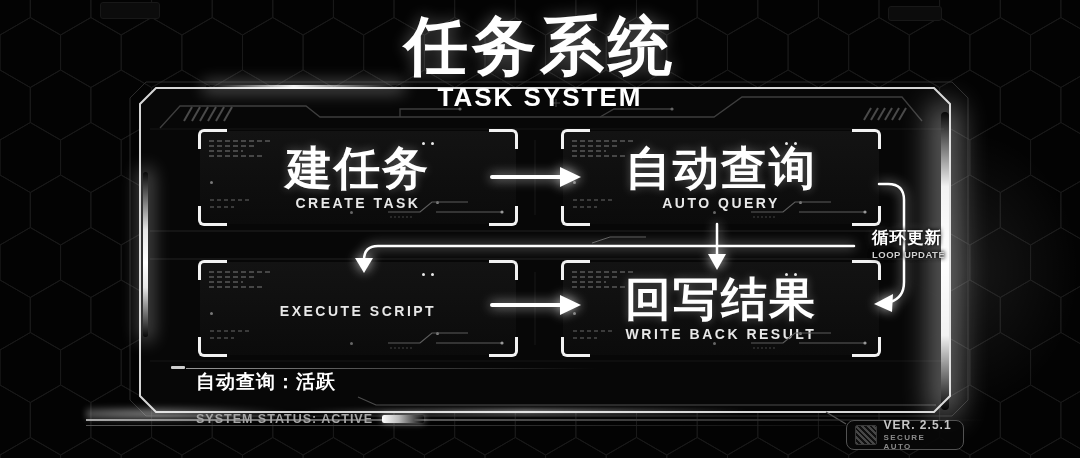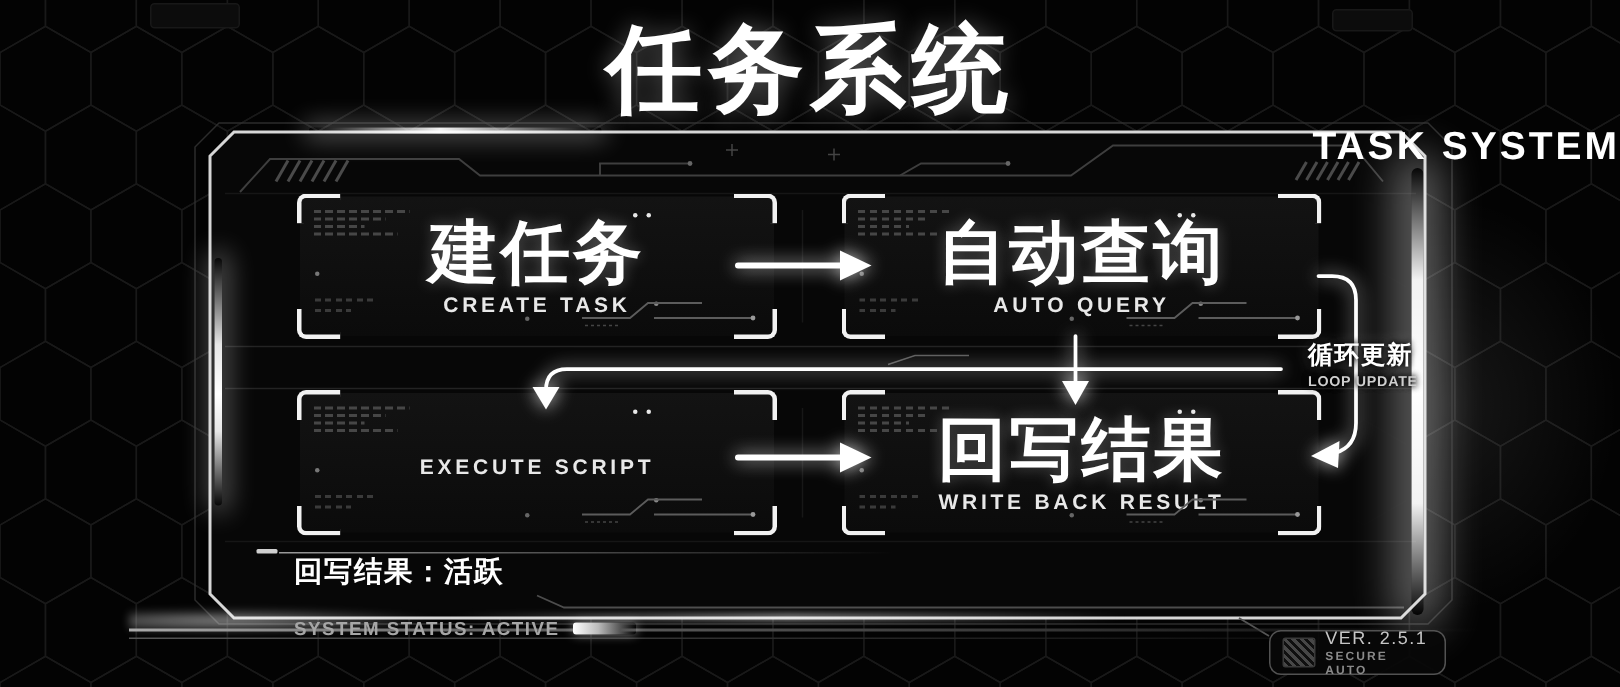--- a/index.html
+++ b/index.html
@@ -27,21 +27,21 @@
     background:radial-gradient(ellipse at 30% 50%,rgba(255,255,255,.55),transparent 70%);}
   .base-line-1{left:86px;top:419px;width:900px;height:2px;
     background:linear-gradient(90deg,#aaa,#666 25%,#333 70%,transparent);}
   .base-line-2{left:86px;top:425px;width:890px;height:1px;
     background:linear-gradient(90deg,#555,#222 60%,transparent);}
 
   
   .title-cn{position:absolute;top:14px;left:0;right:0;text-align:center;color:#fff;
     font-size:64px;font-weight:900;letter-spacing:4px;line-height:1;
     text-shadow:0 0 16px rgba(255,255,255,.35);}
-  .title-en{position:absolute;top:84px;left:0;right:0;text-align:right;color:#fff;
+  .title-en{position:absolute;top:84px;left:0;right:0;text-align:center;color:#fff;
     font-size:26px;font-weight:800;letter-spacing:2px;line-height:1;}
 
   
   .node-box{position:absolute;width:316px;height:93px;border-radius:5px;
     background:linear-gradient(180deg,#131313,#0b0b0b);
     display:flex;flex-direction:column;align-items:center;justify-content:center;}
   #box1{left:200px;top:131px}  #box2{left:563px;top:131px}
   #box3{left:200px;top:262px}  #box4{left:563px;top:262px}
   .node-cn{font-size:46px;font-weight:900;color:#fff;line-height:1;letter-spacing:2px;
     text-shadow:0 0 10px rgba(255,255,255,.3);}
@@ -80,21 +80,21 @@
   .status-bar{width:42px;height:8px;border-radius:2px;
     background:linear-gradient(90deg,#fff,#bbb 40%,#555 75%,transparent);
     box-shadow:0 0 7px rgba(255,255,255,.5);}
 
   
   .ver-badge{position:absolute;left:846px;top:420px;width:118px;height:30px;box-sizing:border-box;
     border:1px solid #525252;border-radius:8px;background:rgba(8,8,8,.92);
     display:flex;align-items:center;gap:7px;padding:0 8px;}
   .badge-hatch{width:20px;height:18px;border:1px solid #3a3a3a;border-radius:2px;
     background:repeating-linear-gradient(45deg,#474747 0 2px,#101010 2px 4px);}
-  .badge-v{font-size:12px;font-weight:400;color:#c6c6c6;letter-spacing:1px;line-height:1.15;}
+  .badge-v{font-size:12px;font-weight:700;color:#c6c6c6;letter-spacing:1px;line-height:1.15;}
   .badge-s{font-size:8px;font-weight:700;color:#8a8a8a;letter-spacing:1.4px;line-height:1.15;}
 
   .chip{position:absolute;background:#0c0c0c;border:1px solid #181818;border-radius:3px;}
   .chip1{left:100px;top:2px;width:58px;height:15px;}
   .chip2{left:888px;top:6px;width:52px;height:13px;}
 </style>
 </head>
 <body>
 
 <div class="stage">
@@ -523,21 +523,21 @@
   </svg>
 
   <div class="loop-label">
     <div class="loop-cn">循环更新</div>
     <div class="loop-en">LOOP UPDATE</div>
   </div>
 
   <div class="status-dash"></div>
   <div class="status-divider"></div>
   <div class="status">
-    <div class="status-cn">回写结果：活跃</div>
+    <div class="status-cn">自动查询：活跃</div>
     <div class="status-en-row">
       <span class="status-en">SYSTEM STATUS: ACTIVE</span>
       <span class="status-bar"></span>
     </div>
   </div>
 
   <div class="ver-badge">
     <span class="badge-hatch"></span>
     <span class="badge-text">
       <div class="badge-v">VER. 2.5.1</div>

